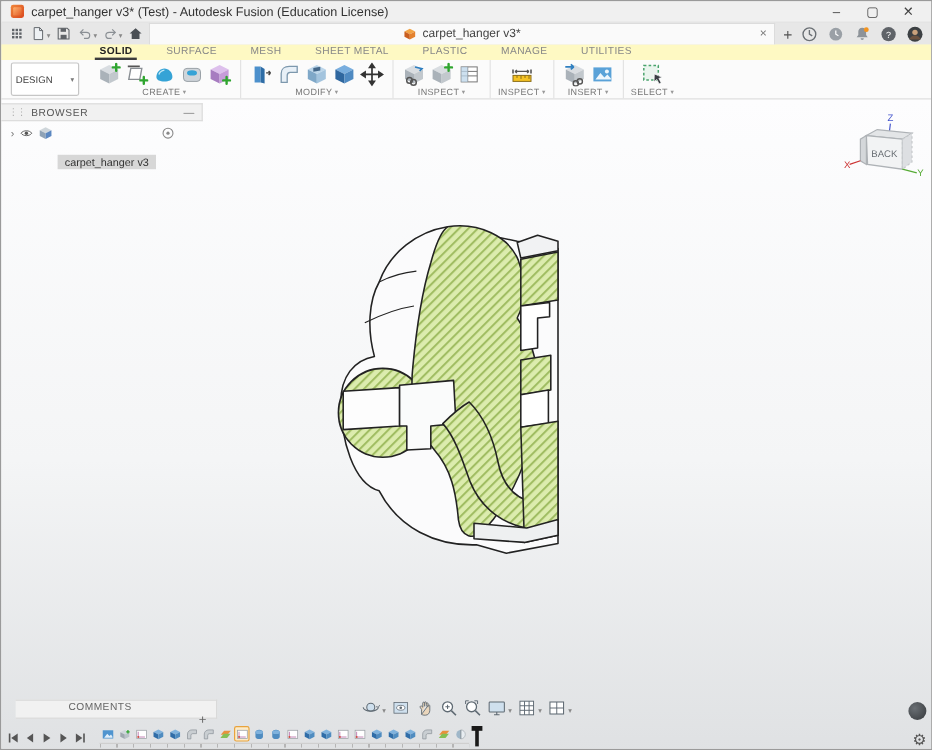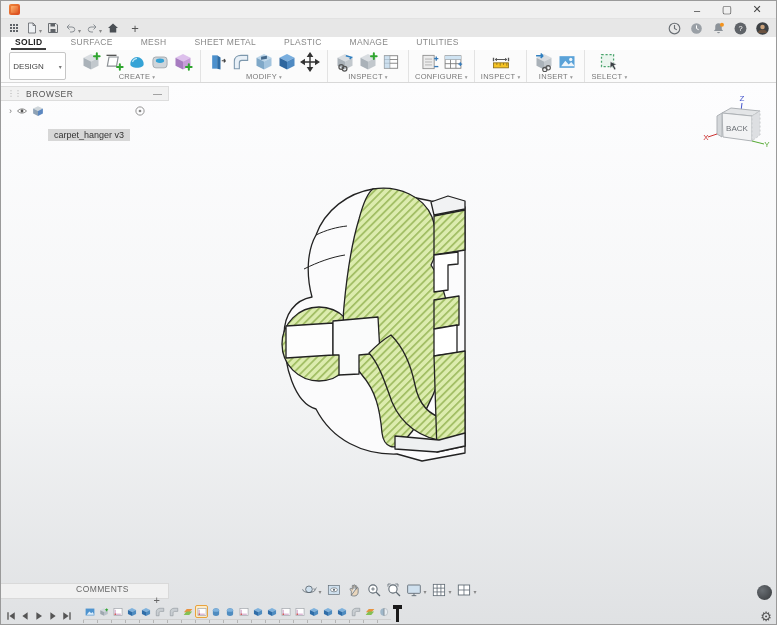--- a/index.html
+++ b/index.html
@@ -28,21 +28,21 @@
              display:flex; align-items:center; justify-content:center; position:relative; margin-left:2px; }
   .doc-tab .tab-label { font-size:10px; color:#444; margin-left:5px; }
   .doc-tab .tab-close { position:absolute; right:6px; font-size:10px; color:#777; cursor:default; }
   .cube-icon-sm{width:11px;height:11px;}
   .newtab-btn { width:26px; display:flex; align-items:center; justify-content:center; font-size:13px; color:#555; }
   .account-icons { margin-left:auto; display:flex; align-items:center; padding-right:6px; gap:7px; }
   .account-icons .acct { width:15px; height:15px; }
   .account-icons svg{width:100%;height:100%;}
 
   
-  .ribbon-tabs { height:13px; background:#ffffff; display:flex; align-items:flex-start; }
+  .ribbon-tabs { height:13px; background:#fef9c3; display:flex; align-items:flex-start; padding-left:68px; }
   .rtab { font-size:8.5px; color:#888; padding:0 14px 3px; letter-spacing:.3px; position:relative; }
   .rtab.active { color:#222; font-weight:bold; }
   .rtab.active::after { content:""; position:absolute; left:10px; right:10px; bottom:0; height:2px; background:#3c3c3c; }
 
   
   .toolbar { height:33px; background:#fbfbfb; border-bottom:1px solid #d8d8d8; display:flex; align-items:stretch; padding-left:8px; }
   .design-btn { align-self:center; border:1px solid #c6c6c6; border-radius:2px; background:#fff; height:28px;
                 width:57px; display:flex; align-items:center; justify-content:center; gap:15px; margin-right:8px; }
   .design-btn span{font-size:8px;color:#444;}
   .design-btn .caret{font-size:6px;color:#777;}
@@ -68,22 +68,22 @@
   .browser-collapse { margin-left:auto; font-size:9px; color:#777; }
   .browser-row { display:flex; align-items:center; height:16px; margin-top:2px; padding-left:8px; gap:4px; }
   .b-chevron { font-size:9px; color:#777; }
   .b-eye svg, .b-cube svg, .b-radio svg { width:12px; height:12px; display:block; }
   .b-label { font-size:9px; color:#333; background:#d7d7d7; padding:1px 6px;margin-top:48px; }
 
   
   .viewcube { position:absolute; top:8px; right:6px; width:68px; height:62px; }
 
   
-  .comments { position:absolute; left:0; bottom:29px; width:168px; height:16px; background:#f1f1f1;
-              border:1px solid #d9d9d9; border-left:none; display:flex; align-items:center; padding:0 8px 0 44px;flex-direction:column; }
+  .comments { position:absolute; left:12px; bottom:29px; width:168px; height:16px; background:#f1f1f1;
+              border:1px solid #d9d9d9; border-left:none; display:flex; align-items:flex-start; padding:0 8px 0 44px;flex-direction:column; }
   .comments-label { font-size:8.5px; color:#666; letter-spacing:.4px; }
   .comments-add { margin-left:auto; font-size:11px; color:#666; }
 
   
   .navbar { position:absolute; left:50%; transform:translateX(-50%); bottom:30px; display:flex; align-items:center; gap:4px; }
   .nav-btn { width:16px; height:16px; }
   .nav-btn svg{width:100%;height:100%;}
   .nav-caret{font-size:6px;color:#888;margin:3px 0 0 -2px;}
 
   
@@ -106,20 +106,21 @@
               border-top:1px solid #cFcFcF; }
   .tl-marker { width:9px; height:17px; position:relative; margin-left:2px; }
   .tl-marker::before { content:""; position:absolute; left:3px; top:2px; width:3px; height:15px; background:#1a1a1a; }
   .tl-marker::after { content:""; position:absolute; left:0; top:0; width:9px; height:4px; background:#1a1a1a; }
 </style>
 </head>
 <body>
 
 <div class="titlebar">
   <div class="app-logo"></div>
+  <div class="title-text">carpet_hanger v3* (Test) - Autodesk Fusion (Education License)</div>
   <div class="win-controls">
     <div class="win-btn">–</div>
     <div class="win-btn">▢</div>
     <div class="win-btn">✕</div>
   </div>
 </div>
 
 <div class="tabstrip">
   <div class="qa-icons" id="qa-icons">
       <span class="qa-btn">
@@ -166,20 +167,29 @@
           </g>
         </svg>
       </span>
       <span class="qa-caret">▾</span>
       <span class="qa-btn">
         <svg viewBox="0 0 24 24">
           <path d="M12 3 2 12h3.5v9h13v-9H22Z" fill="#4a4f54"></path>
         </svg>
       </span>
     </div>
+  <div class="doc-tab">
+    <svg class="cube-icon-sm" viewBox="0 0 16 16">
+      <path d="M8 1.5 14.5 4.8 8 8.1 1.5 4.8Z" fill="#f2a243"></path>
+      <path d="M1.5 4.8 8 8.1v6.4L1.5 11.2Z" fill="#c95e1e"></path>
+      <path d="M14.5 4.8 8 8.1v6.4l6.5-3.3Z" fill="#e4822e"></path>
+    </svg>
+    <span class="tab-label">carpet_hanger v3*</span>
+    <span class="tab-close">×</span>
+  </div>
   <div class="newtab-btn">+</div>
   <div class="account-icons" id="account-icons">
       <span class="acct"><svg viewBox="0 0 24 24">
           <circle cx="12" cy="12" r="8.5" fill="none" stroke="#6a6f74" stroke-width="1.8"></circle>
           <path d="M12 6.5V12l3.8 2.2" stroke="#6a6f74" stroke-width="1.8" fill="none"></path>
         </svg></span>
       <span class="acct"><svg viewBox="0 0 24 24">
           <circle cx="12" cy="12" r="8.5" fill="#9aa0a6"></circle>
           <path d="M12 7v5l3.5 2" stroke="#fff" stroke-width="1.6" fill="none"></path>
         </svg></span>
@@ -336,44 +346,20 @@
           <div class="tb-icon">
             <svg viewBox="0 0 24 24">
               <rect x="4" y="4.5" width="16" height="15" fill="#fff" stroke="#777"></rect>
               <path d="M4 9h16M4 13.5h16M10.5 4.5v15" stroke="#777"></path>
               <rect x="4" y="4.5" width="6.5" height="15" fill="#bcd6ea" opacity=".75"></rect>
             </svg>
           </div>
         </div>
         <div class="tb-label">
           <span>INSPECT</span>
-          <span class="caret">▾</span>
-        </div>
-      </div>
-      <div class="tb-group">
-        <div class="tb-icons">
-          <div class="tb-icon">
-            <svg viewBox="0 0 24 24">
-              <rect x="3.5" y="4" width="13.5" height="16" fill="#ececec" stroke="#888"></rect>
-              <path d="M6 8.5h8.5M6 12h8.5M6 15.5h8.5" stroke="#aaa"></path>
-              <path d="M17 8h5m-2.5-2.5v5" stroke="#3579b8" stroke-width="1.6" fill="none"></path>
-              <path d="M17 17.5h5" stroke="#3579b8" stroke-width="1.6"></path>
-            </svg>
-          </div>
-          <div class="tb-icon">
-            <svg viewBox="0 0 24 24">
-              <rect x="2.5" y="4.5" width="19" height="15" fill="#fff" stroke="#777"></rect>
-              <path d="M2.5 9h19M2.5 14h19M9 4.5v15M15.5 4.5v15" stroke="#777"></path>
-              <rect x="2.5" y="4.5" width="19" height="4.5" fill="#cfe3f2"></rect>
-              <path d="M18.5 14.5h4.5m-2.2-2.3v4.6" stroke="#3579b8" stroke-width="1.5" fill="none"></path>
-            </svg>
-          </div>
-        </div>
-        <div class="tb-label">
-          <span>CONFIGURE</span>
           <span class="caret">▾</span>
         </div>
       </div>
       <div class="tb-group">
         <div class="tb-icons">
           <div class="tb-icon">
             <svg viewBox="0 0 24 24">
               <path d="M3 7v4M21 7v4" stroke="#555" stroke-width="1.6"></path>
               <path d="M5 9h14m-14 0 2-1.5M5 9l2 1.5m12-1.5-2-1.5m2 1.5-2 1.5" stroke="#555" fill="none" stroke-width="1.2"></path>
               <rect x="3" y="13" width="18" height="6" fill="#f5c324" stroke="#8a6d1a"></rect>

